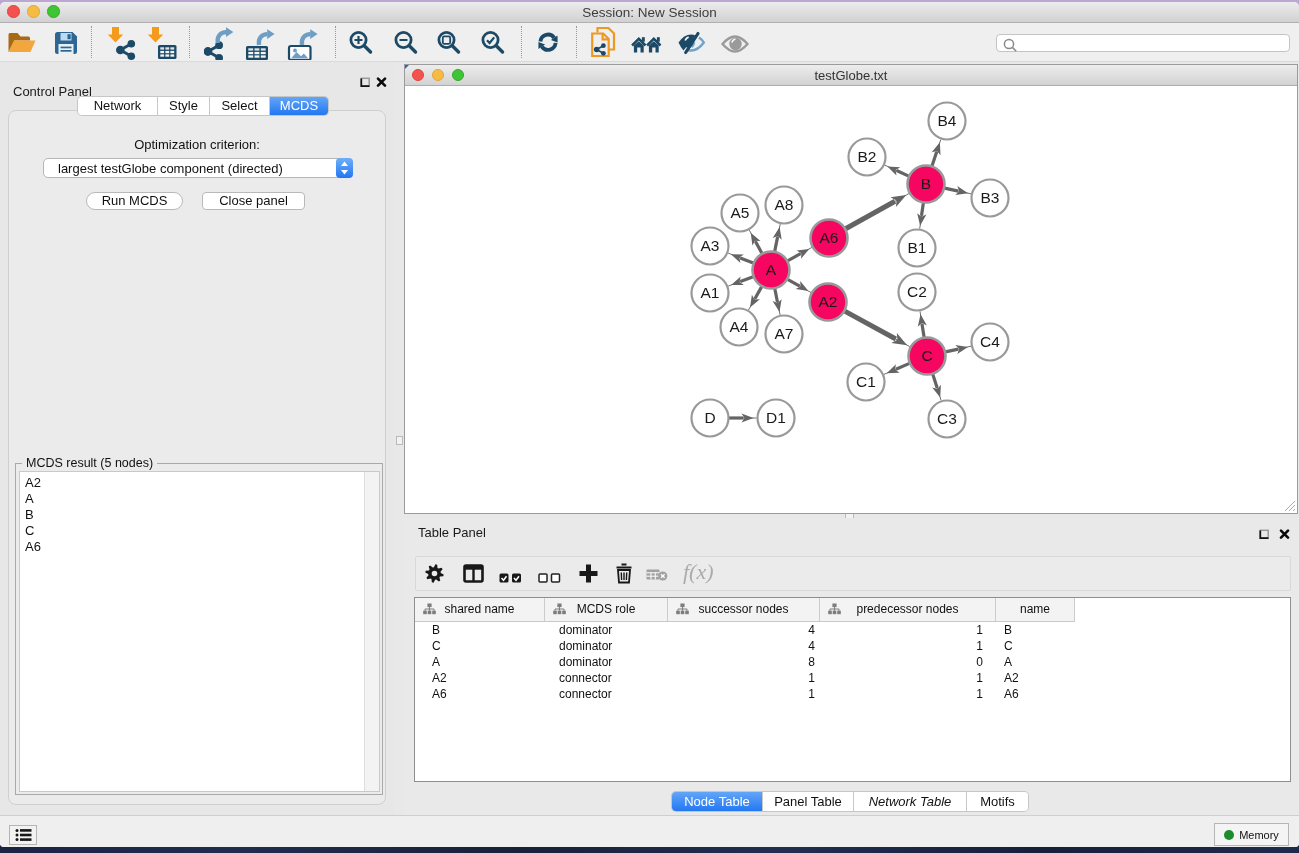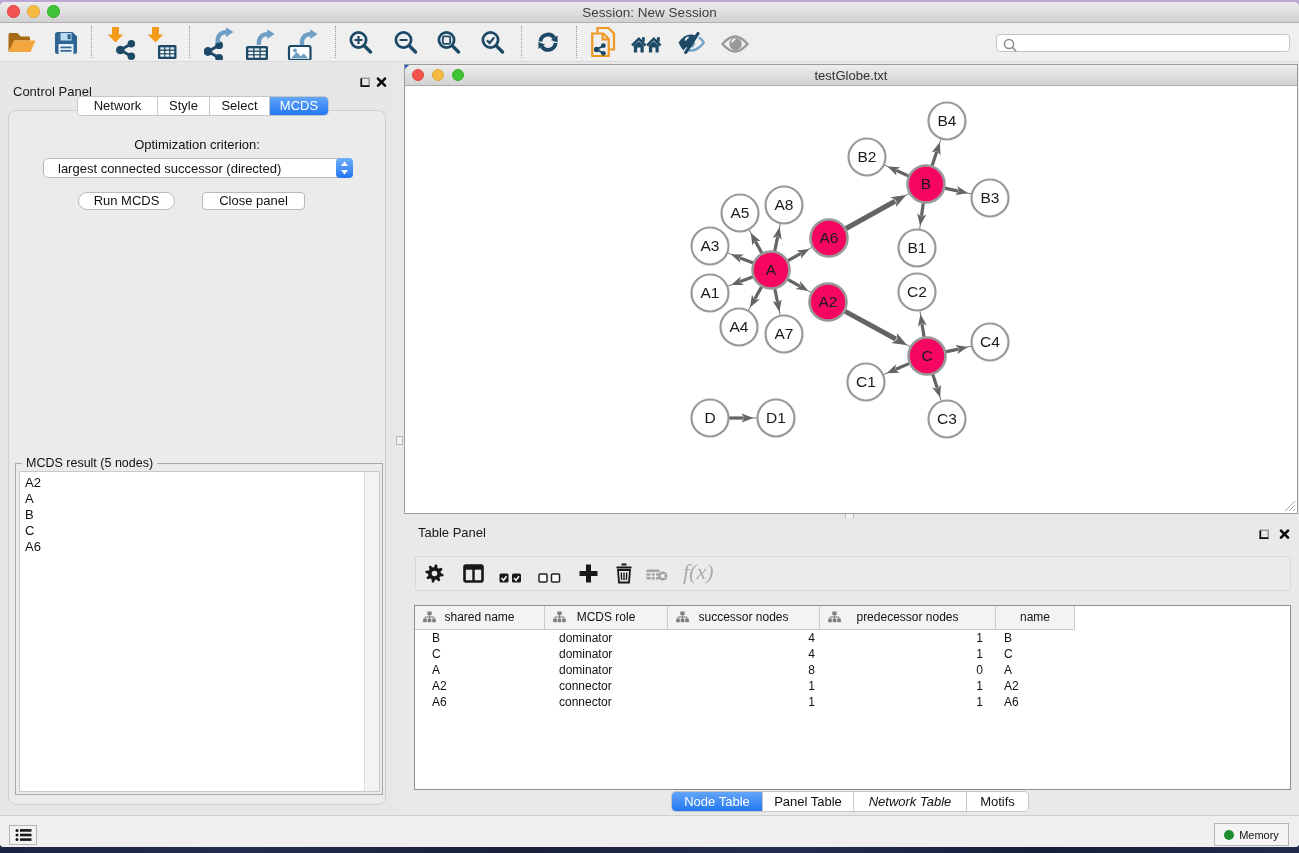--- a/index.html
+++ b/index.html
@@ -20,37 +20,37 @@
 #cpTabsWrap{left:8px;top:48px;width:378px;height:695px;background:#ebebeb;border:1px solid #cfcfcf;border-radius:8px;}
 #cpTabs{left:78px;top:35px;height:18px;display:flex;border-radius:4px;overflow:hidden;box-shadow:0 0 0 1px #c6c6c6;}
 #cpTabs div{font-size:13px;color:#111;line-height:18px;border-right:1px solid #c9c9c9;background:#fff;text-align:center;}
 #cpTabs div:last-child{border-right:none;}
 #cpTabs .sel{background:linear-gradient(#63a6f8,#2377f2);color:#fff;}
 #optlabel{left:0;top:75px;width:394px;text-align:center;font-size:13px;color:#111;}
 #dropdown{left:43px;top:96px;width:310px;height:20px;background:#fff;border:1px solid #b6b6b6;border-radius:5px;}
 #dropdown .txt{position:absolute;left:14px;top:1.5px;font-size:13px;color:#111;}
 #dropdown .spin{position:absolute;right:-1px;top:-1px;width:17px;height:20px;border-radius:4px;background:linear-gradient(#6eb0f8,#2276f2);}
 .btn{height:18px;background:#fff;border:1px solid #b9b9b9;border-radius:4px;font-size:13px;color:#111;text-align:center;line-height:16px;}
-#btnRun{left:78px;top:130px;width:97px;border-radius:9px;}
+#btnRun{left:86px;top:130px;width:97px;border-radius:9px;}
 #btnClose{left:202px;top:130px;width:103px;}
 #mcdsBox{left:15px;top:401px;width:368px;height:332px;border:1px solid #a9a9a9;}
 #mcdsTitle{left:6px;top:-8px;background:#ebebeb;padding:0 4px;font-size:12.5px;color:#111;}
 #mcdsList{left:3px;top:7px;width:361px;height:321px;background:#fff;border:1px solid #c9c9c9;font-size:13px;color:#111;}
 #mcdsList .row{padding-left:5px;height:16px;line-height:16px;}
 #mcdsList .row:first-child{margin-top:3px;}
 #mcdsScroll{right:0px;top:0px;width:15px;height:319px;background:#f3f3f3;border-left:1px solid #dedede;}
 #netwin{left:404px;top:62px;width:894px;height:450px;background:#fff;border:1px solid #9b9b9b;}
 #nettitle{left:0;top:0;width:892px;height:21px;background:linear-gradient(#ededed,#d2d2d2);border-bottom:1px solid #adadad;}
 #nettitle .tl{top:3.5px;}
 #netname{left:0;top:3px;width:892px;text-align:center;font-size:13px;color:#333;}
 #grip{right:1px;bottom:1px;}
 #tpanel{left:404px;top:516px;width:895px;height:297px;background:#e9e9e9;}
 #tpanel .ptitle{left:14px;top:7px;font-size:13px;color:#1a1a1a;}
 #ttoolbar{left:11px;top:38px;width:876px;height:35px;background:#ebebeb;border:1px solid #d8d8d8;border-radius:2px;}
-#ttable{left:10px;top:78.5px;width:877px;height:185px;background:#fff;border:1px solid #8e8e8e;margin-top:8px;}
+#ttable{left:10px;top:78.5px;width:877px;height:185px;background:#fff;border:1px solid #8e8e8e;}
 #thead{left:0;top:0;height:24px;width:660px;background:#f3f3f3;border-bottom:1px solid #c9c9c9;display:flex;}
 #thead .hc{height:23px;border-right:1px solid #cccccc;display:flex;align-items:center;justify-content:center;font-size:12px;color:#111;position:relative;}
 .trow{height:16px;display:flex;font-size:12px;color:#111;align-items:center;}
 .trow div{height:16px;line-height:16px;}
 #ttabs{left:268px;top:274px;display:flex;}
 #ttabsIn{display:flex;border-radius:4px;overflow:hidden;height:19px;box-shadow:0 0 0 1px #c6c6c6;}
 #ttabsIn div{font-size:13px;color:#111;line-height:19px;border-right:1px solid #c9c9c9;background:#fff;text-align:center;}
 #ttabsIn div:last-child{border-right:none;}
 #ttabsIn .sel{background:linear-gradient(#63a6f8,#2377f2);color:#fff;}
 #sbar{left:0;top:813px;width:1299px;height:32px;background:#efefef;border-top:1px solid #cfcfcf;}
@@ -226,21 +226,21 @@
         </svg></div>
     <div id="cpTabsWrap" class="abs"></div>
     <div id="cpTabs" class="abs">
         <div style="width:80px;">Network</div>
         <div style="width:52px;">Style</div>
         <div style="width:60px;">Select</div>
         <div class="sel" style="width:58px;">MCDS</div>
       </div>
     <div id="optlabel" class="abs">Optimization criterion:</div>
     <div id="dropdown" class="abs">
-        <span class="txt">largest connected successor (directed)</span>
+        <span class="txt">largest testGlobe component (directed)</span>
         <span class="spin">
           <svg width="9" height="14" viewBox="0 0 9 14" style="position:absolute;left:4px;top:3px;">
             <path d="M4.5 0.5 L8 5 H1 Z" fill="#fff"></path>
             <path d="M4.5 13.5 L8 9 H1 Z" fill="#fff"></path>
           </svg>
         </span>
       </div>
     <div id="btnRun" class="btn abs">Run MCDS</div>
     <div id="btnClose" class="btn abs">Close panel</div>
     <div id="mcdsBox" class="abs">

